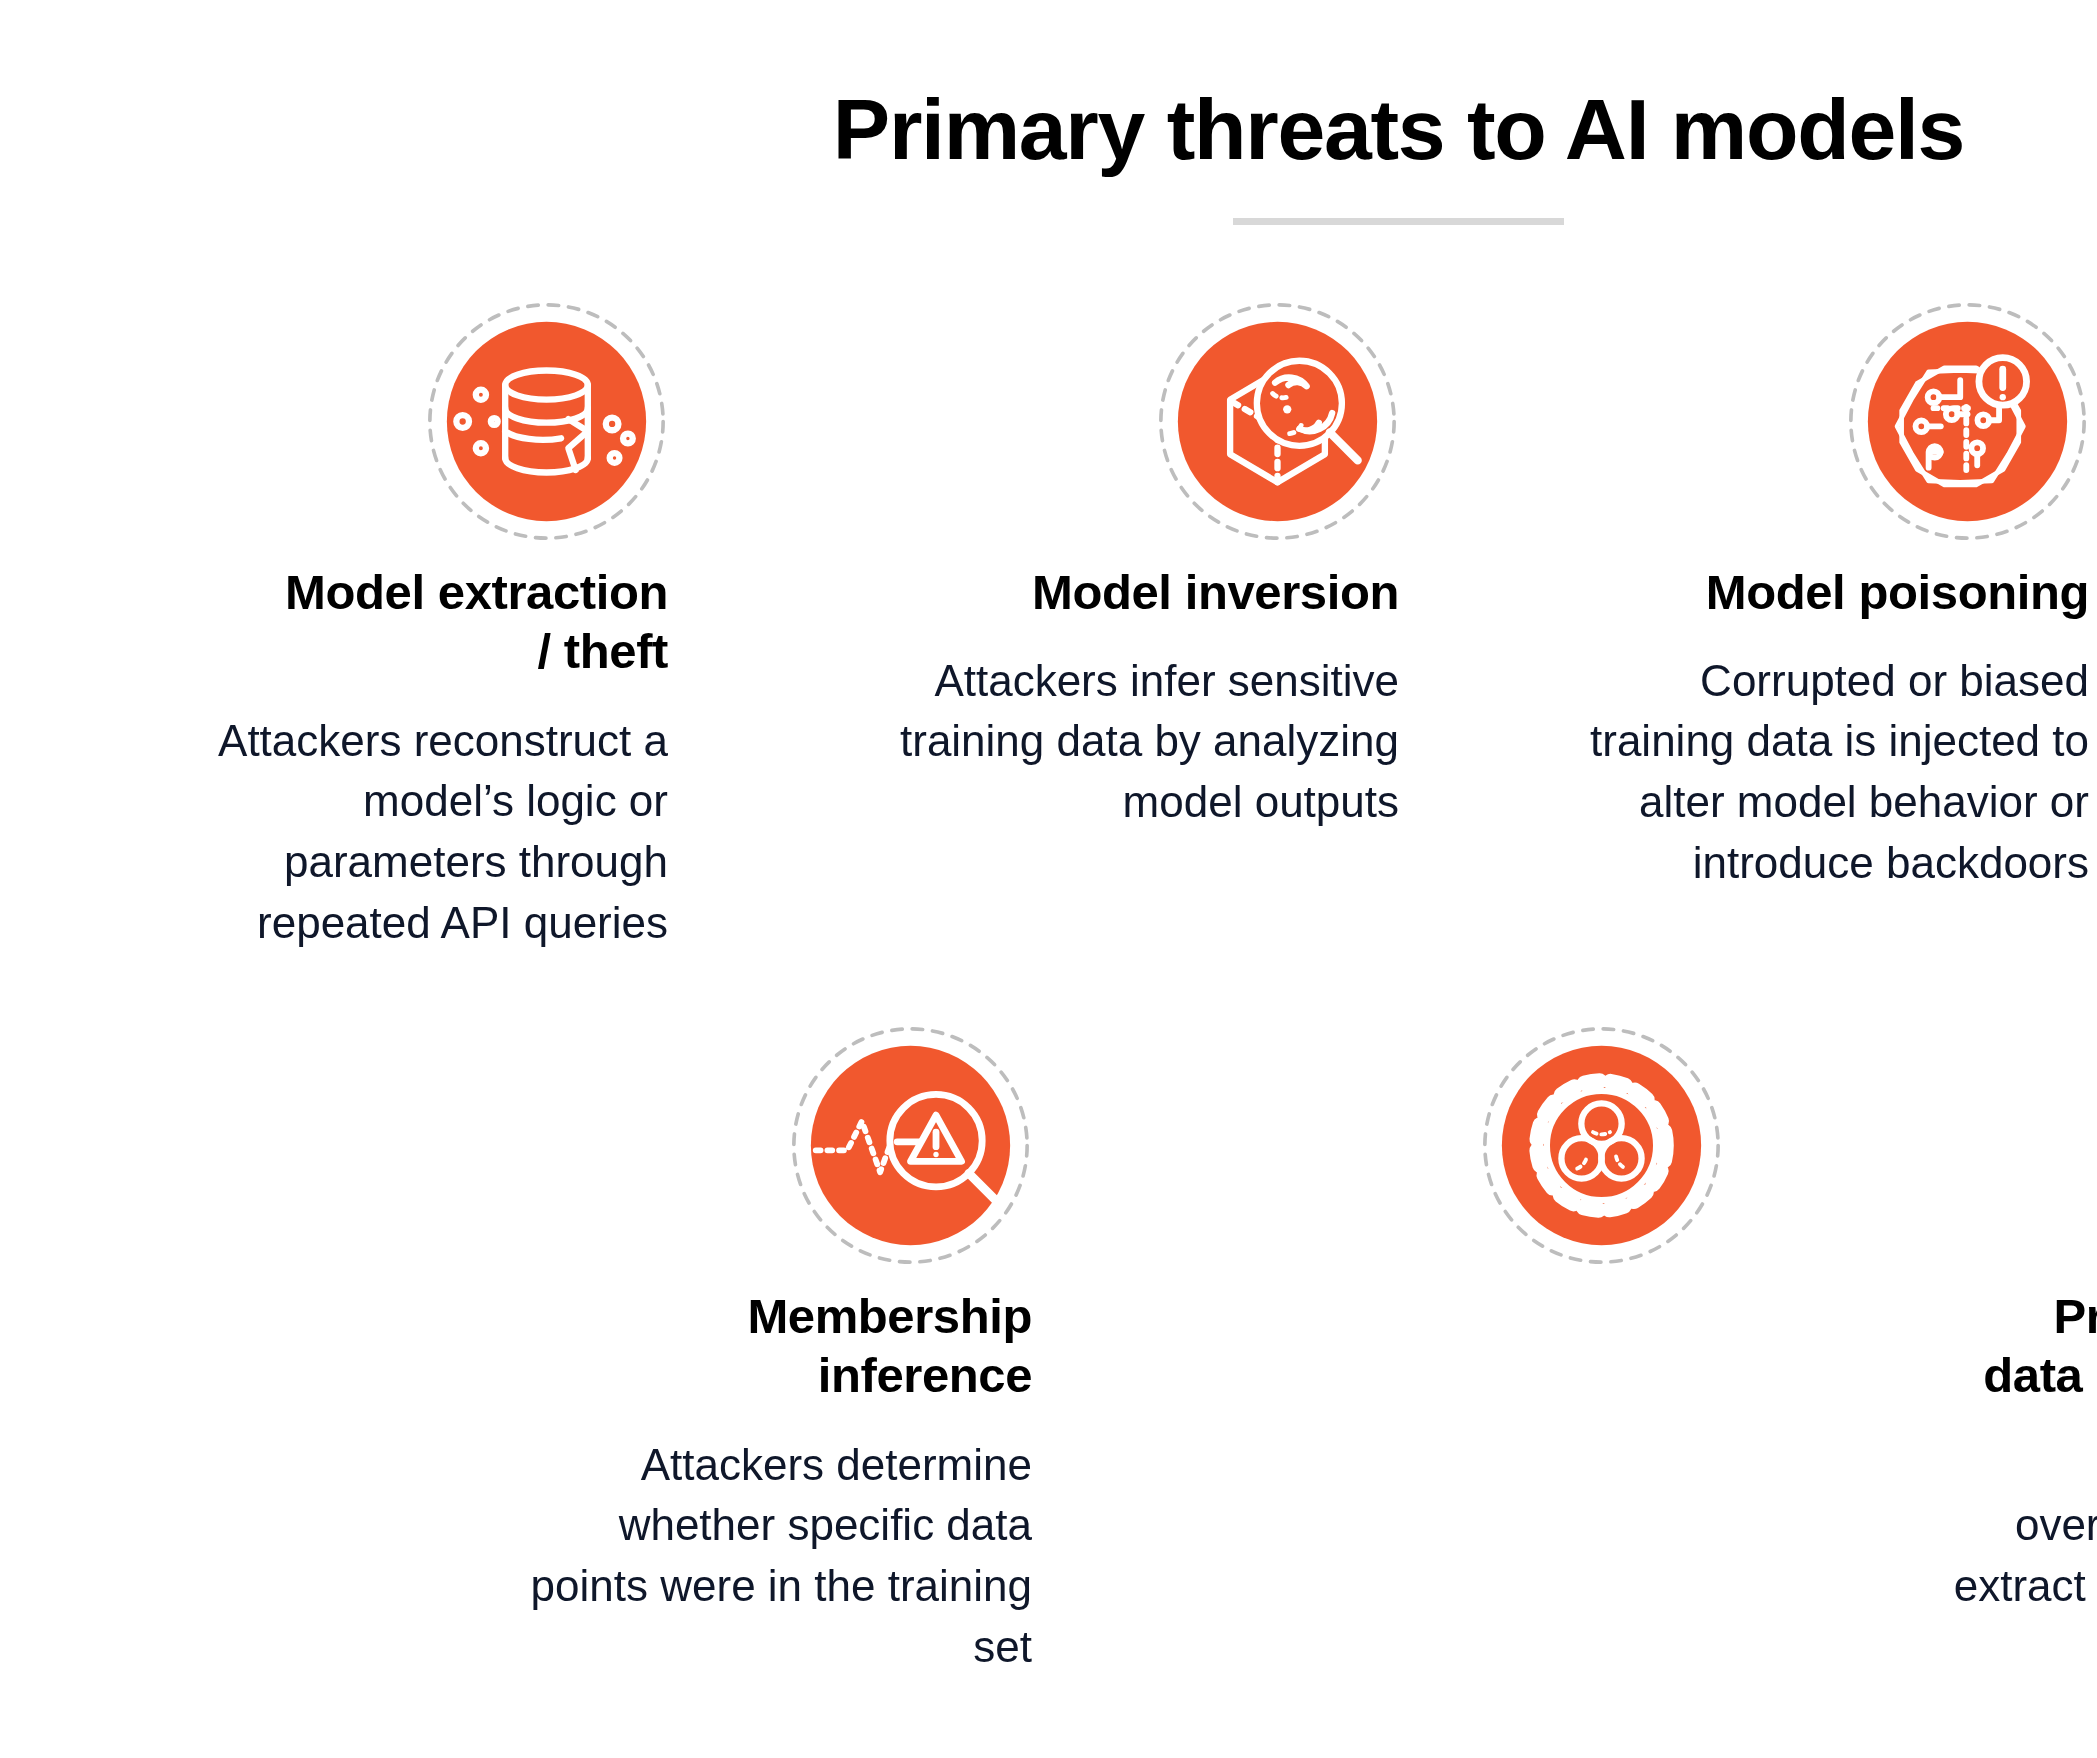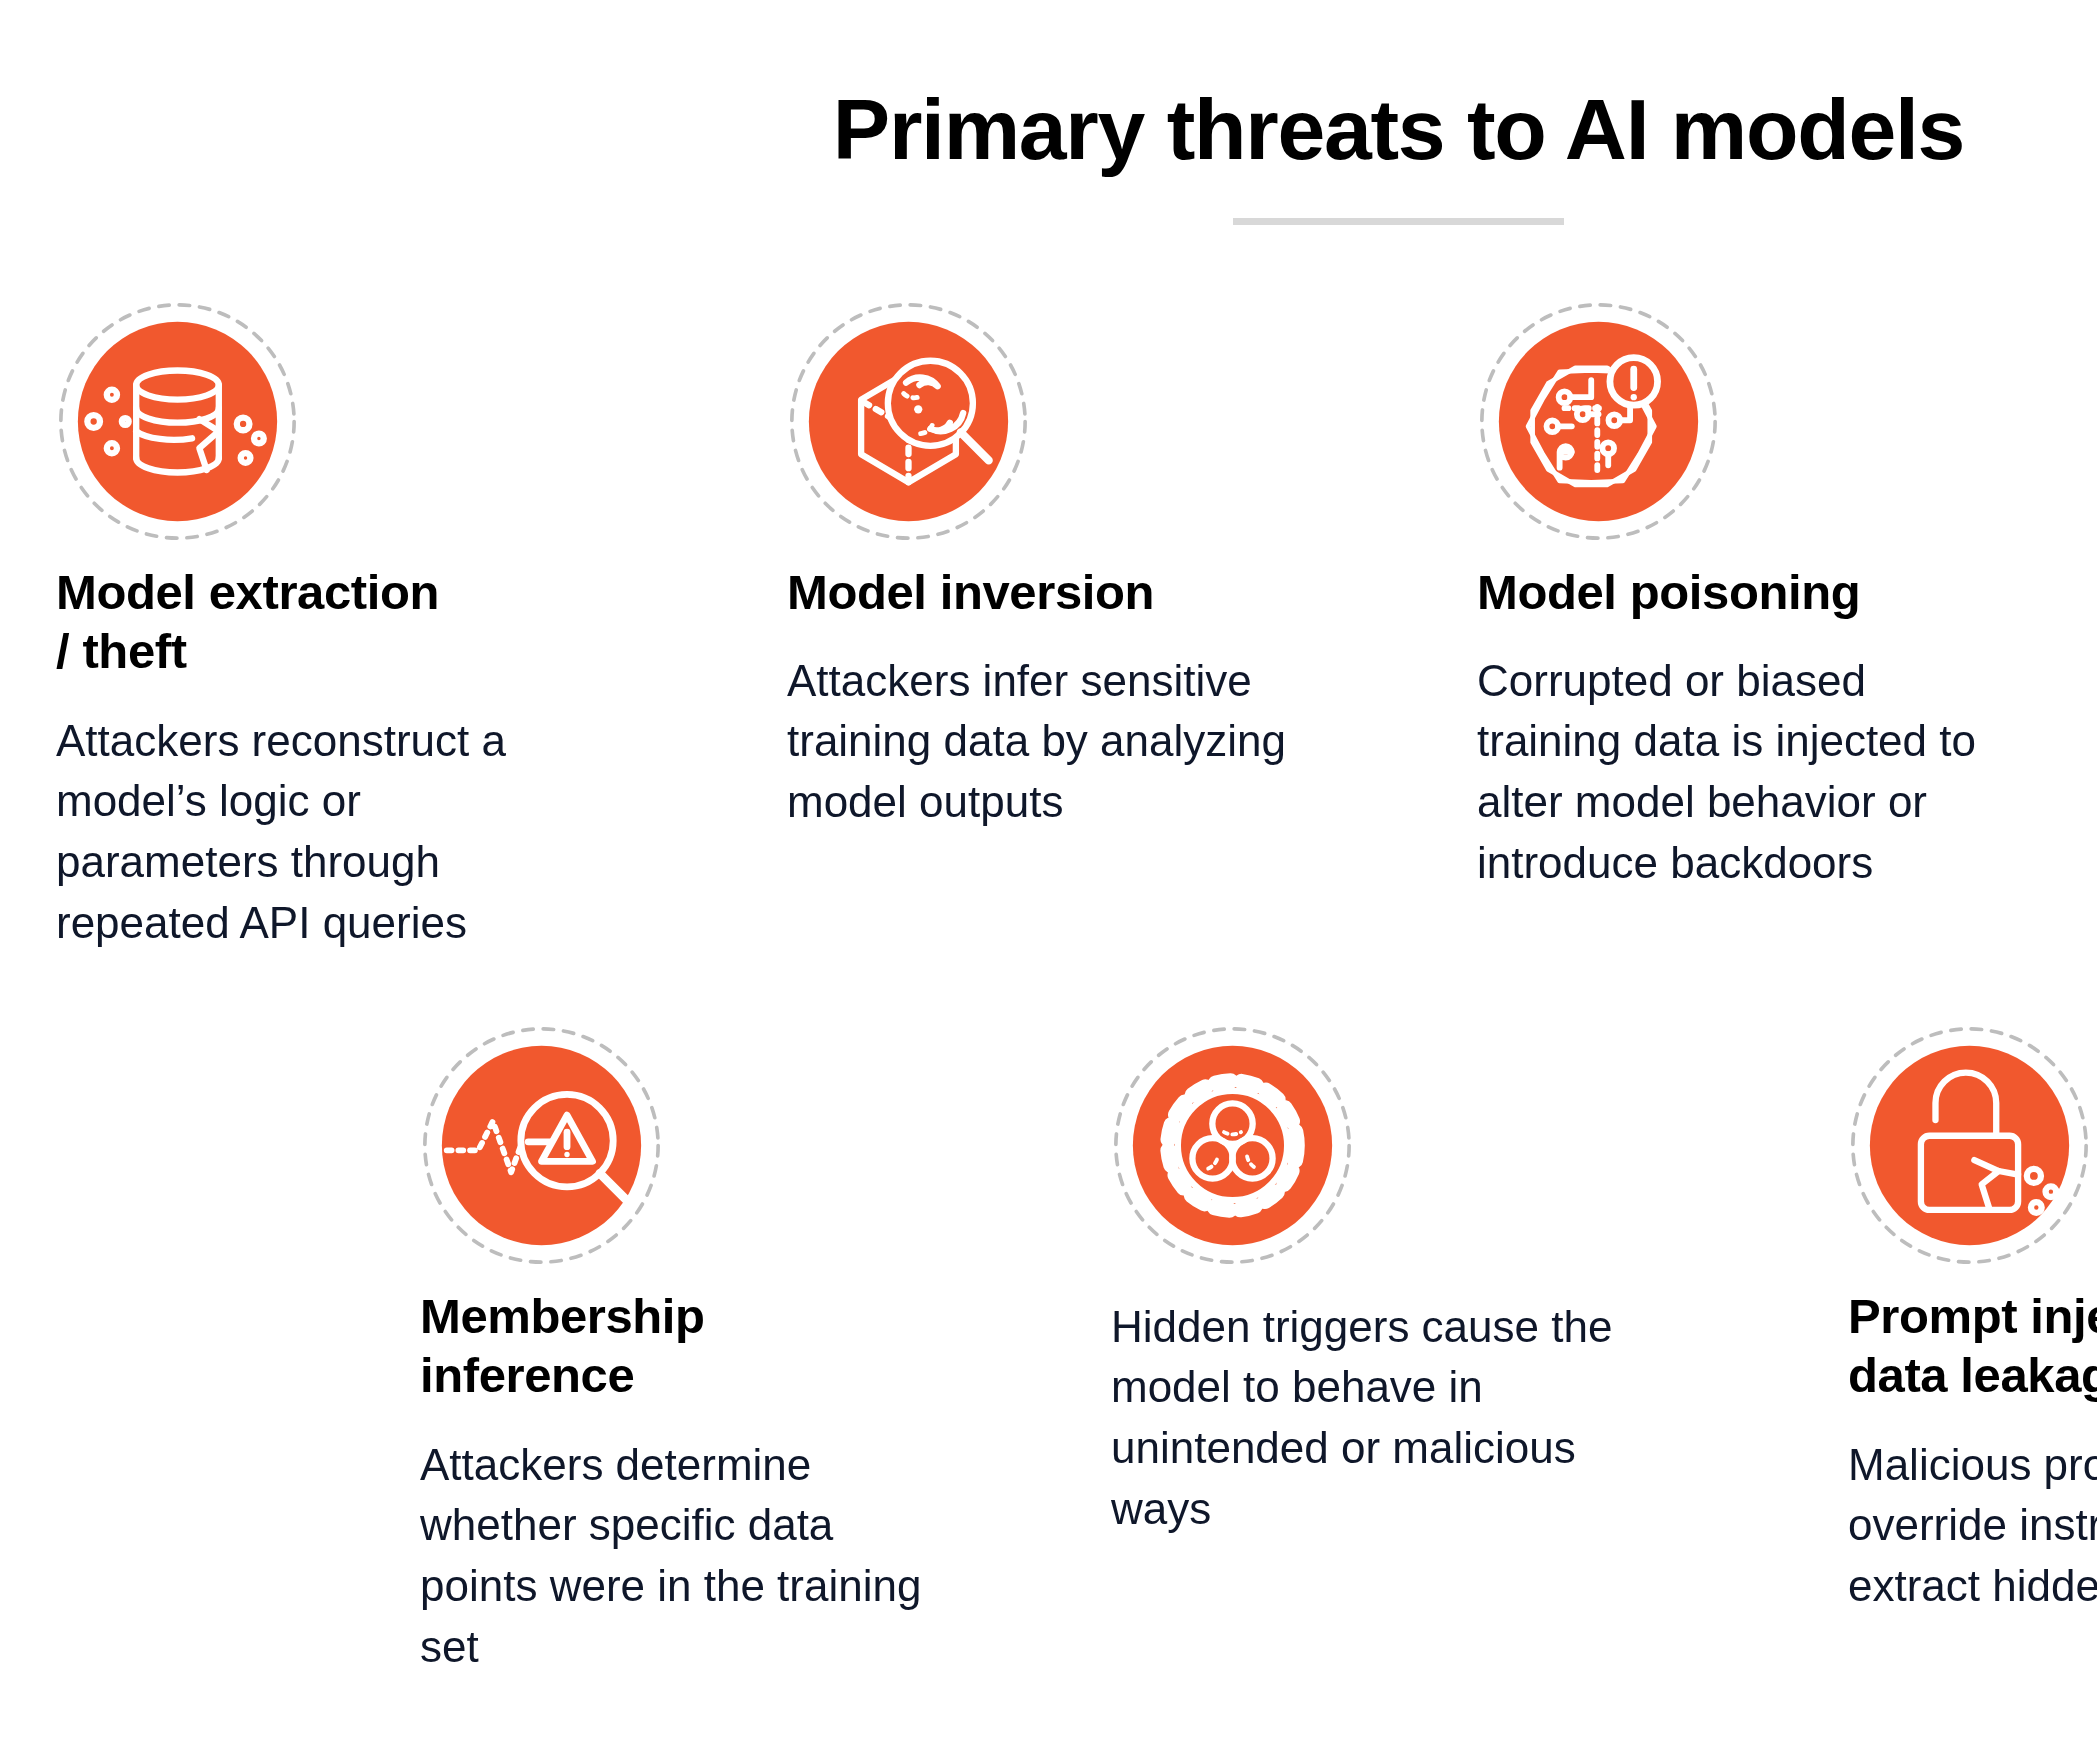--- a/index.html
+++ b/index.html
@@ -34,21 +34,21 @@
   }
   .title-underline {
     width: 331px;
     height: 7.1px;
     background: #d8d8d8;
     margin: 37px auto 0 auto;
   }
   .item {
     position: absolute;
     width: 612px;
-    text-align: left;
+    text-align: right;
   }
   .badge {
     display: inline-block;
   }
   .item-title {
     margin-top: 18.5px;
     font-size: 49px;
     font-weight: 700;
     line-height: 1.22;
     letter-spacing: -0.4px;
@@ -203,24 +203,20 @@
         <circle cx="50" cy="50" r="22.5" stroke-width="2.6"></circle>
         <circle cx="50" cy="41" r="8.3" stroke-width="2.6"></circle>
         <circle cx="41.8" cy="55.3" r="8.3" stroke-width="2.6"></circle>
         <circle cx="58.2" cy="55.3" r="8.3" stroke-width="2.6"></circle>
         <path d="M46.5,44.5 a7,7 0 0 0 7,0" stroke-width="1.6" stroke-dasharray="1.6 2"></path>
         <path d="M40,59.5 a7,7 0 0 0 4,-5" stroke-width="1.6" stroke-dasharray="1.6 2"></path>
         <path d="M56,54.5 a7,7 0 0 0 4,5" stroke-width="1.6" stroke-dasharray="1.6 2"></path>
         <circle cx="50" cy="50" r="1.9" fill="#ffffff" stroke="none"></circle>
       </g>
     </svg>
-    <div class="item-desc">Hidden triggers cause the
-model to behave in
-unintended or malicious
-ways</div>
   </div>
 
   <div class="item pos-7">
     <svg class="badge" viewBox="0 0 100 100" width="243" height="243">
       <circle cx="50" cy="50" r="48" fill="none" stroke="#bdbdbd" stroke-width="1.5" stroke-dasharray="4.3 4.1" stroke-linecap="round"></circle>
       <circle cx="50" cy="50" r="41" fill="#f1582e"></circle>
       <g fill="none" stroke="#ffffff" stroke-width="2.6" stroke-linecap="round" stroke-linejoin="round">
         <path d="M61,46 V32.5 A12.5,12.5 0 0 0 36,32.5 V39.5"></path>
         <rect x="30" y="46" width="40" height="30.5" rx="3.5"></rect>
         <path d="M52,56 L62,60.5 L55,66 L58,75.5"></path>

